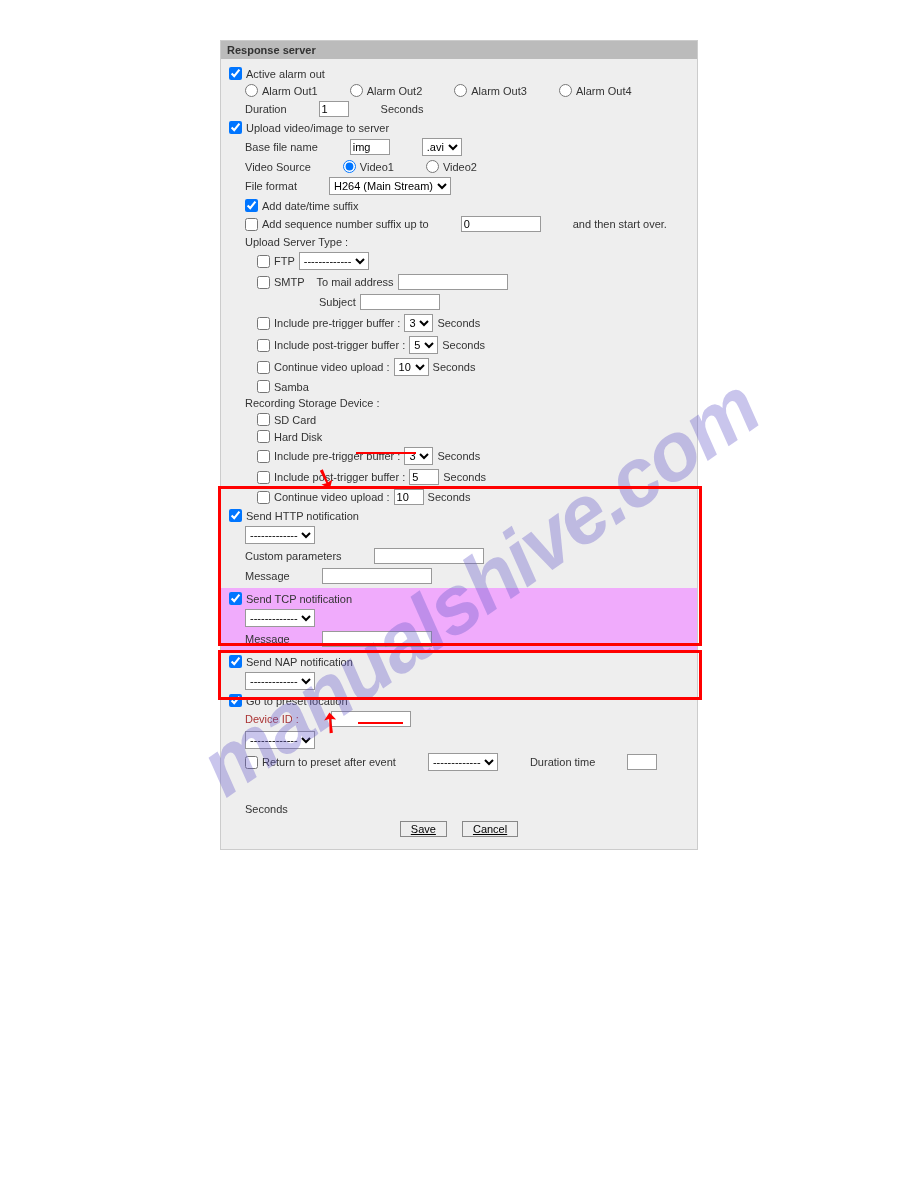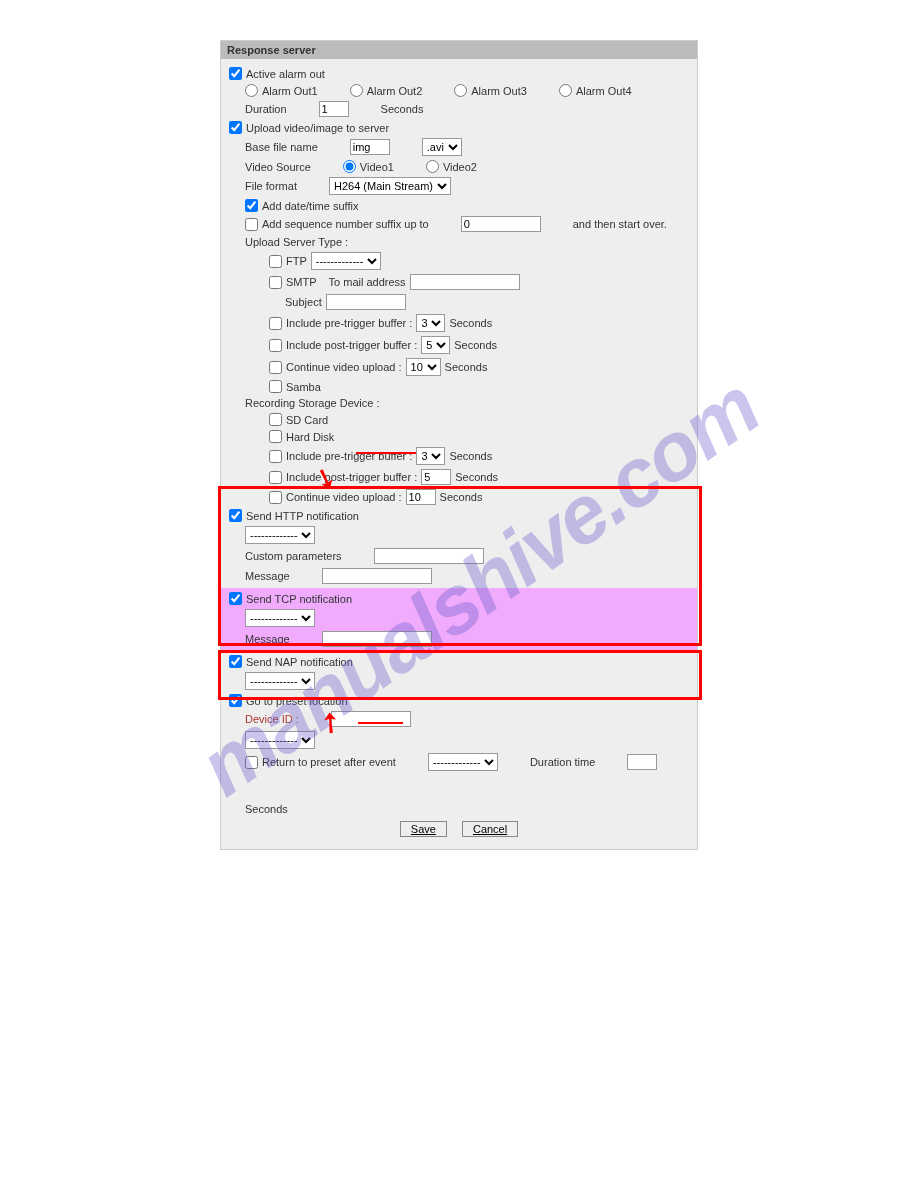--- a/index.html
+++ b/index.html
@@ -3,21 +3,21 @@
 <meta charset="utf-8">
 <style>
   * { box-sizing: border-box; }
   body { margin: 0; font-family: Arial, sans-serif; font-size: 11px; color: #333; background: #fff; width: 918px; }
   .page { position: relative; padding: 40px 220px 80px 220px; }
   .panel { background: #eee; border: 1px solid #ccc; width: 478px; }
   .header { background: #bbb; padding: 3px 6px; font-weight: bold; font-size: 11px; color: #333; }
   .body { padding: 6px 8px 8px 8px; }
   .row { padding: 2px 0; display: flex; align-items: center; flex-wrap: wrap; gap: 4px; }
   .subrow { margin-left: 16px; gap: 32px; }
-  .subrow2 { margin-left: 40px; }
+  .subrow2 { margin-left: 28px; }
   input[type="checkbox"], input[type="radio"] { margin: 0 4px 0 0; vertical-align: middle; }
   input[type="text"] { font-size: 11px; padding: 1px 2px; border: 1px solid #999; background: #fff; height: 16px; }
   select { font-size: 11px; border: 1px solid #999; background: #fff; height: 18px; }
   .w30 { width: 30px; }
   .w40 { width: 40px; }
   .w80 { width: 80px; }
   .w110 { width: 110px; }
   button { font-size: 11px; padding: 1px 10px; border: 1px solid #888; background: #eee; cursor: pointer; }
   .btnrow { text-align: center; padding: 4px 0; }
   .btnrow button { margin: 0 6px; text-decoration: underline; }
@@ -119,21 +119,21 @@
         <select><option>-------------</option></select>
       </div>
       <div class="row subrow2">
         <label>
             <input type="checkbox" style="">
             <span>SMTP</span>
           </label>
         <span style="margin-left:8px">To mail address</span>
         <input type="text" class="w110" style="">
       </div>
-      <div class="row subrow2" style="margin-left:56px">
+      <div class="row subrow2" style="margin-left:90px">
         <span>Subject</span>
         <input type="text" class="w80" style="">
       </div>
       <div class="row subrow2">
         <label>
             <input type="checkbox" style="">
             <span>Include pre-trigger buffer :</span>
           </label>
         <select><option>3</option></select>
         <span>Seconds</span>

